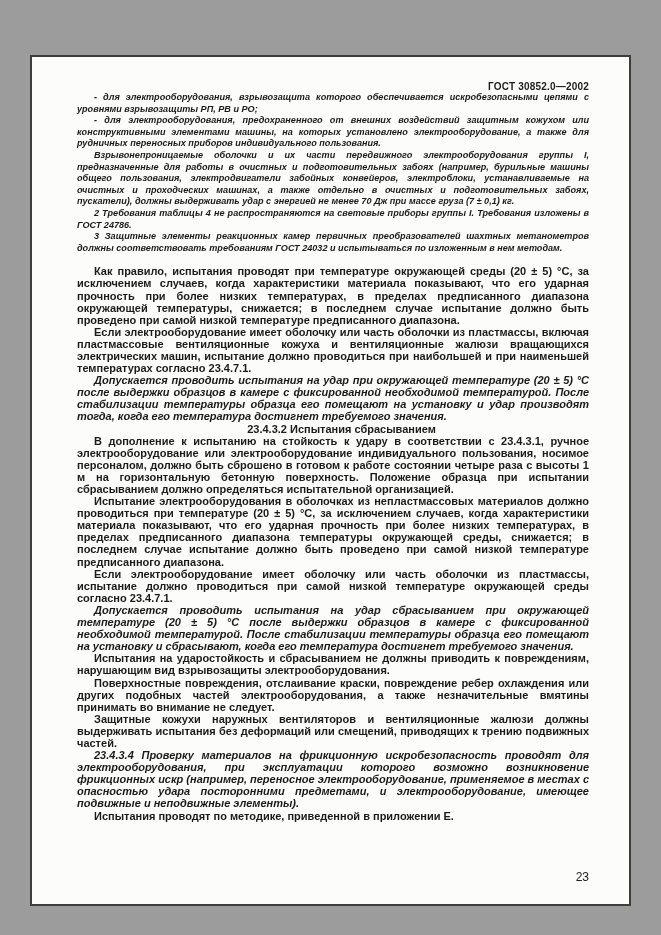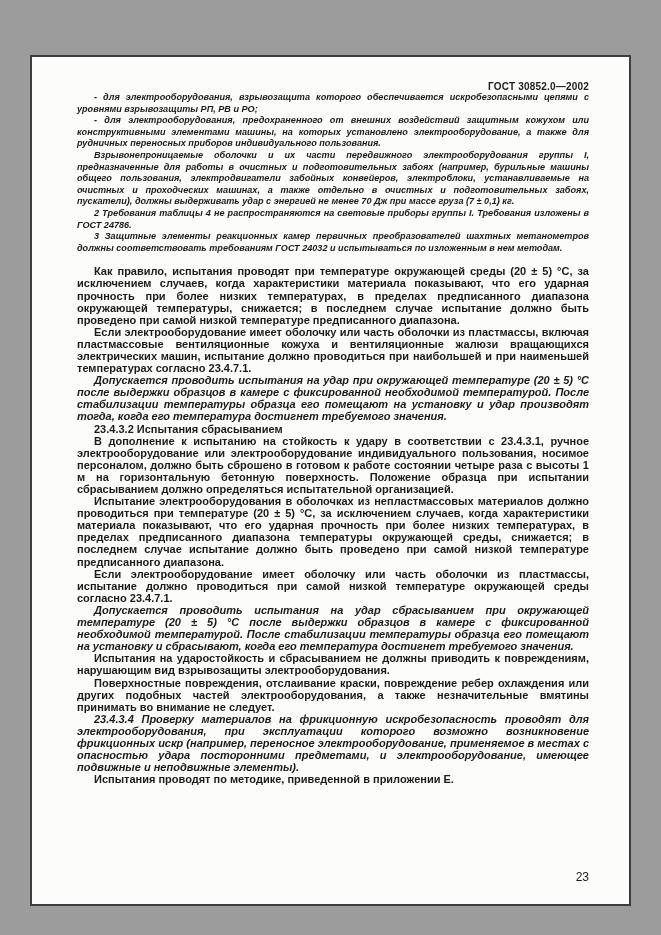--- a/index.html
+++ b/index.html
@@ -30,21 +30,21 @@
   .para {
     margin: 0;
     font-size: 11px;
     line-height: 12.1px;
     color: #1b1b1b;
     text-align: justify;
     text-indent: 17px;
   }
   .para.note { font-style: italic; font-size: 9.1px; line-height: 11.6px; }
   .para.body-italic { font-style: italic; }
-  .para.heading { text-align: left; }
+  .para.heading { text-align: center; }
   .note + .body { margin-top: 11px; }
   .footer {
     position: absolute;
     right: 40px; bottom: 20px;
     font-size: 12px;
     color: #1c1c1c;
   }
 </style>
 </head>
 <body>
@@ -62,19 +62,20 @@
       <p class="para body">Как правило, испытания проводят при температуре окружающей среды (20 ± 5) °С, за исключением случаев, когда характеристики материала показывают, что его ударная прочность при более низких температурах, в пределах предписанного диапазона окружающей температуры, снижается; в последнем случае испытание должно быть проведено при самой низкой температуре предписанного диапазона.</p>
       <p class="para body">Если электрооборудование имеет оболочку или часть оболочки из пластмассы, включая пластмассовые вентиляционные кожуха и вентиляционные жалюзи вращающихся электрических машин, испытание должно проводиться при наибольшей и при наименьшей температурах согласно 23.4.7.1.</p>
       <p class="para body-italic">Допускается проводить испытания на удар при окружающей температуре (20 ± 5) °С после выдержки образцов в камере с фиксированной необходимой температурой. После стабилизации температуры образца его помещают на установку и удар производят тогда, когда его температура достигнет требуемого значения.</p>
       <p class="para heading">23.4.3.2 Испытания сбрасыванием</p>
       <p class="para body">В дополнение к испытанию на стойкость к удару в соответствии с 23.4.3.1, ручное электрооборудование или электрооборудование индивидуального пользования, носимое персоналом, должно быть сброшено в готовом к работе состоянии четыре раза с высоты 1 м на горизонтальную бетонную поверхность. Положение образца при испытании сбрасыванием должно определяться испытательной организацией.</p>
       <p class="para body">Испытание электрооборудования в оболочках из непластмассовых материалов должно проводиться при температуре (20 ± 5) °С, за исключением случаев, когда характеристики материала показывают, что его ударная прочность при более низких температурах, в пределах предписанного диапазона температуры окружающей среды, снижается; в последнем случае испытание должно быть проведено при самой низкой температуре предписанного диапазона.</p>
       <p class="para body">Если электрооборудование имеет оболочку или часть оболочки из пластмассы, испытание должно проводиться при самой низкой температуре окружающей среды согласно 23.4.7.1.</p>
       <p class="para body-italic">Допускается проводить испытания на удар сбрасыванием при окружающей температуре (20 ± 5) °С после выдержки образцов в камере с фиксированной необходимой температурой. После стабилизации температуры образца его помещают на установку и сбрасывают, когда его температура достигнет требуемого значения.</p>
       <p class="para body">Испытания на ударостойкость и сбрасыванием не должны приводить к повреждениям, нарушающим вид взрывозащиты электрооборудования.</p>
       <p class="para body">Поверхностные повреждения, отслаивание краски, повреждение ребер охлаждения или других подобных частей электрооборудования, а также незначительные вмятины принимать во внимание не следует.</p>
+      <p class="para body">Защитные кожухи наружных вентиляторов и вентиляционные жалюзи должны выдерживать испытания без деформаций или смещений, приводящих к трению подвижных частей.</p>
       <p class="para body-italic">23.4.3.4 Проверку материалов на фрикционную искробезопасность проводят для электрооборудования, при эксплуатации которого возможно возникновение фрикционных искр (например, переносное электрооборудование, применяемое в местах с опасностью удара посторонними предметами, и электрооборудование, имеющее подвижные и неподвижные элементы).</p>
       <p class="para body">Испытания проводят по методике, приведенной в приложении Е.</p>
     </div>
   <div class="footer">
     <span>23</span>
   </div>
 </div>
 
 </body></html>

